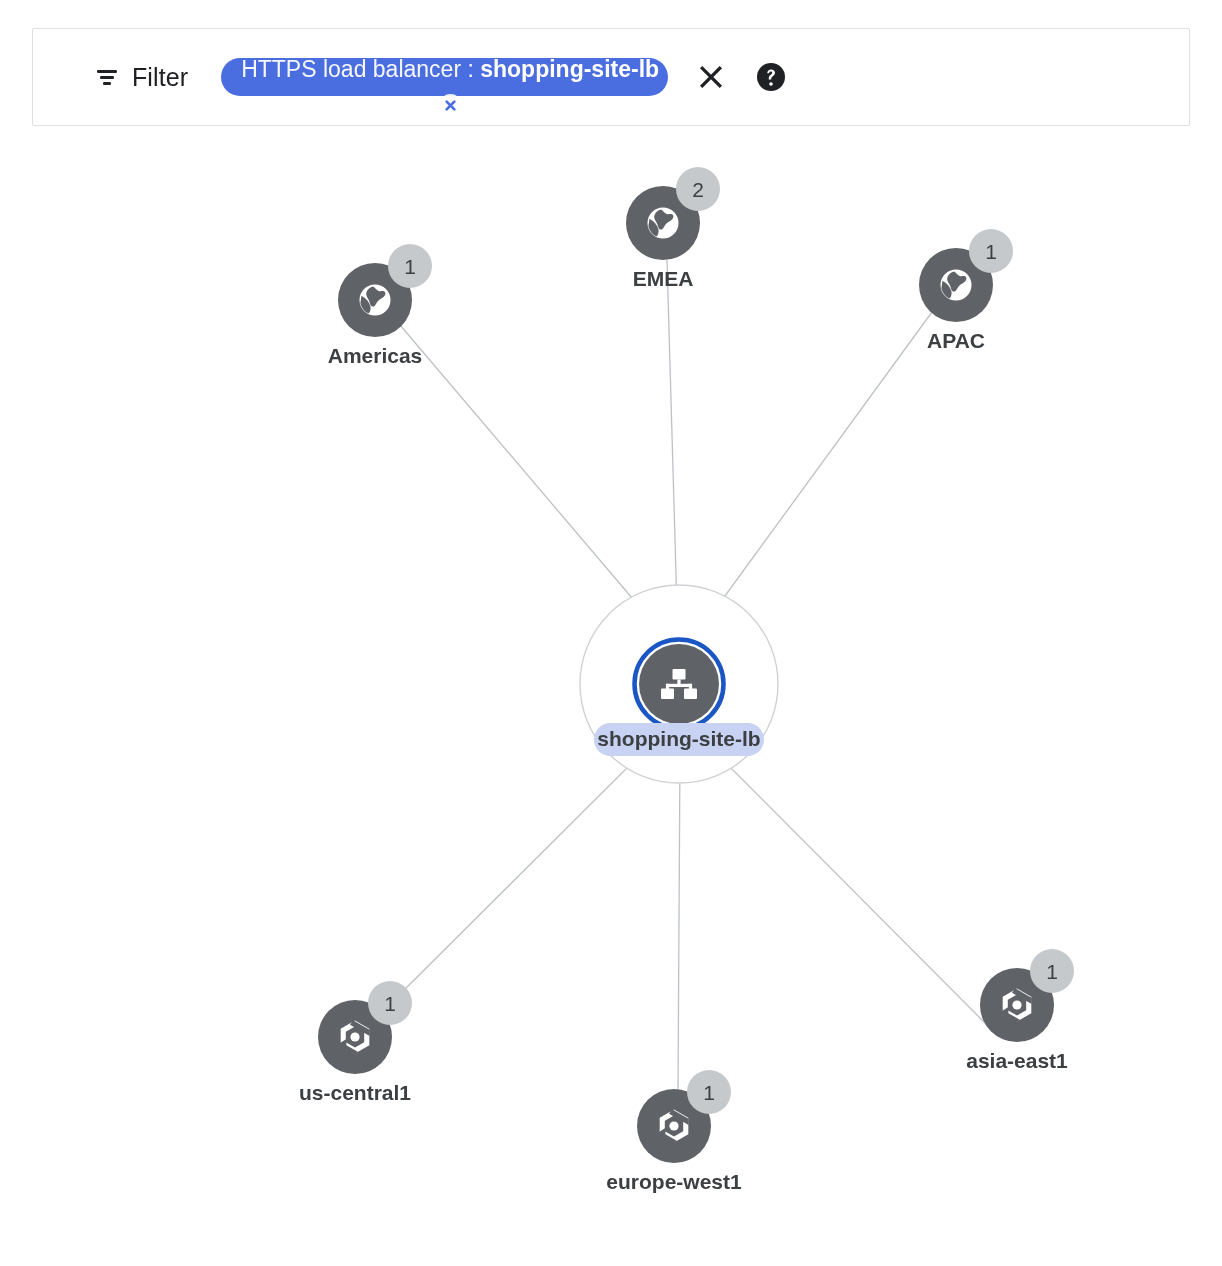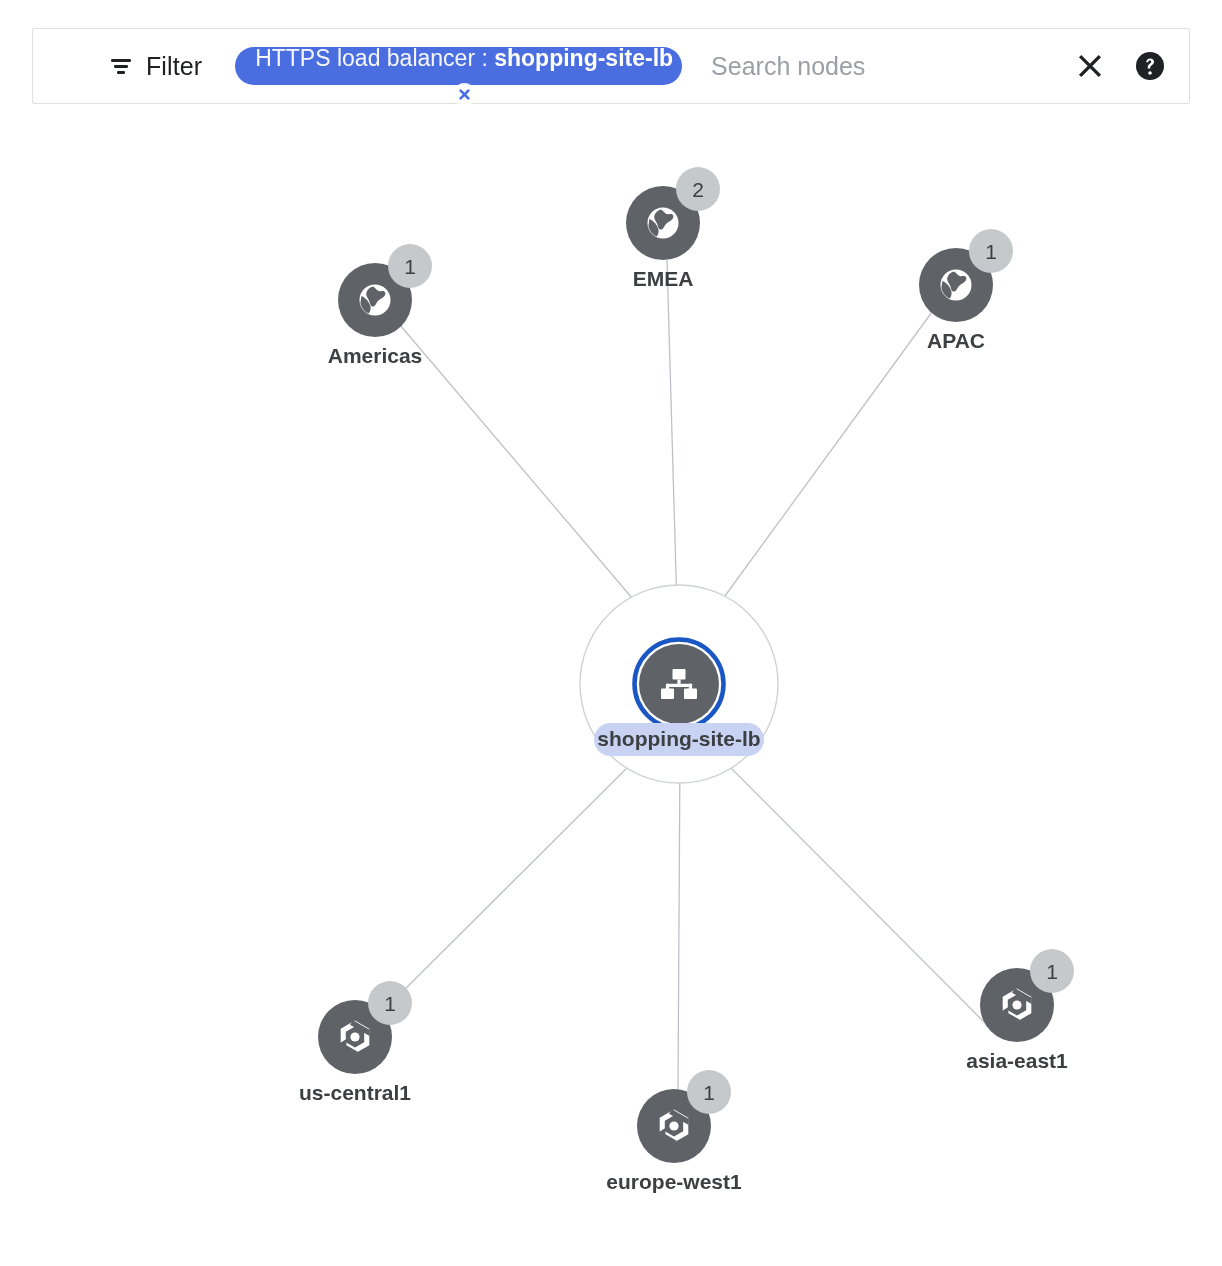--- a/index.html
+++ b/index.html
@@ -15,28 +15,28 @@
     -webkit-font-smoothing: antialiased;
     overflow: hidden;
   }
 
   
   .searchbar {
     position: absolute;
     left: 32px;
     top: 28px;
     width: 1158px;
-    height: 76px;
+    height: 98px;
     box-sizing: border-box;
     background: #ffffff;
     border: 1px solid #e0e0e0;
     border-radius: 2px;
     display: flex;
     align-items: center;
-    padding: 0 22px 0 18px;
+    padding: 0 22px 0 4px;
   }
 
   .filter-btn {
     display: flex;
     align-items: center;
     gap: 13px;
     margin-left: 58px;
     cursor: pointer;
     user-select: none;
   }
@@ -154,21 +154,20 @@
   <div class="chip">
     <span class="chip-text"><span class="chip-key">HTTPS load balancer : </span><span class="chip-val">shopping-site-lb</span></span>
     <span class="chip-close">
       <svg width="25" height="25" viewBox="0 0 24 24" aria-hidden="true">
         <circle cx="12" cy="12" r="11" fill="#ffffff" fill-opacity="0.9"></circle>
         <path d="M8.3 8.3 L15.7 15.7 M15.7 8.3 L8.3 15.7" stroke="#4a6ee0" stroke-width="2.6" stroke-linecap="round"></path>
       </svg>
     </span>
   </div>
 
-  <input class="search-input" type="text" placeholder="Search nodes" style="">
 
   <div class="bar-icon-btn">
     <span>
       <svg width="32" height="32" viewBox="0 0 24 24" aria-hidden="true">
         <path d="M5.5 5.5 L18.5 18.5 M18.5 5.5 L5.5 18.5" stroke="#202124" stroke-width="2.5" stroke-linecap="square"></path>
       </svg>
     </span>
   </div>
 
   <div class="bar-icon-btn">

